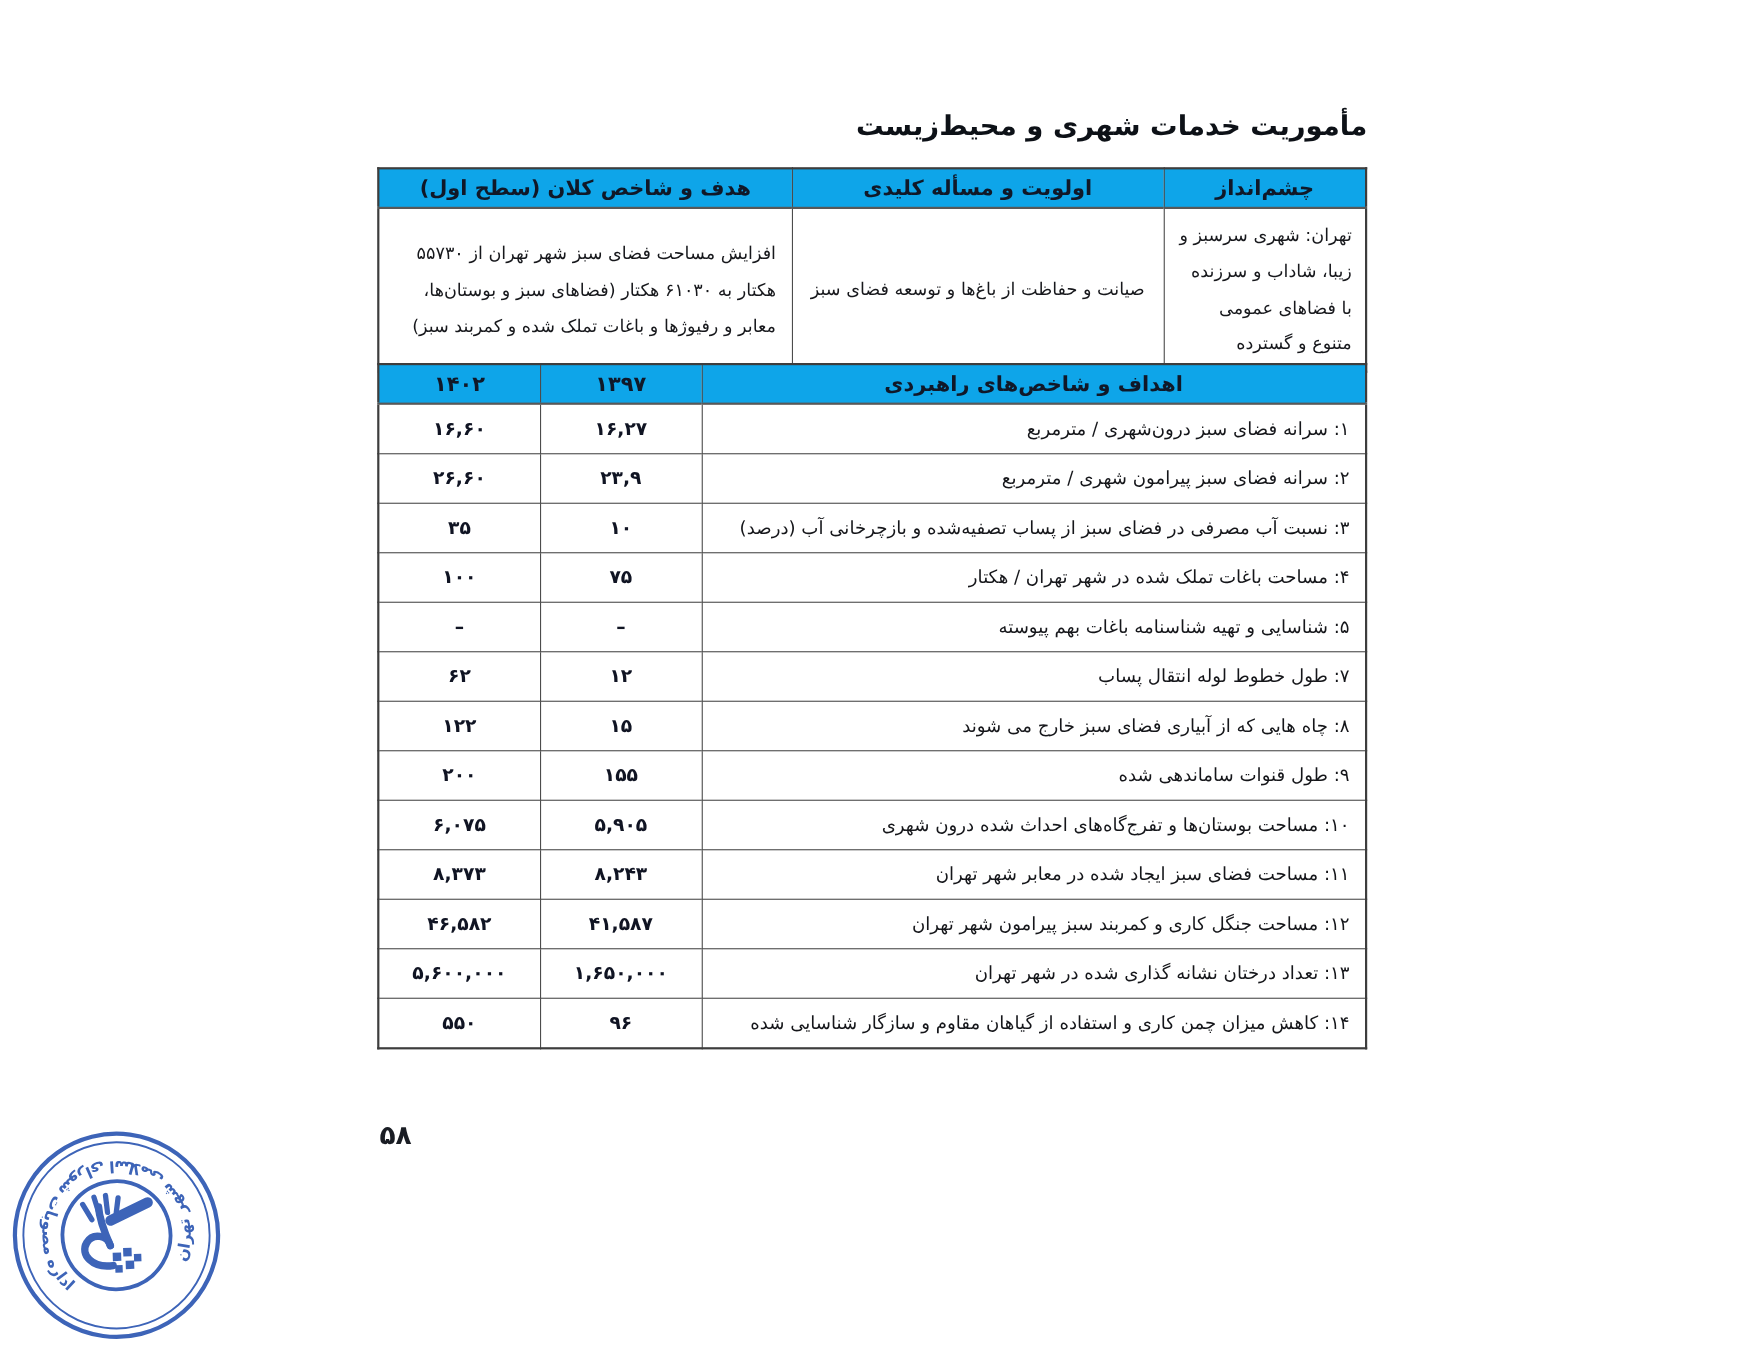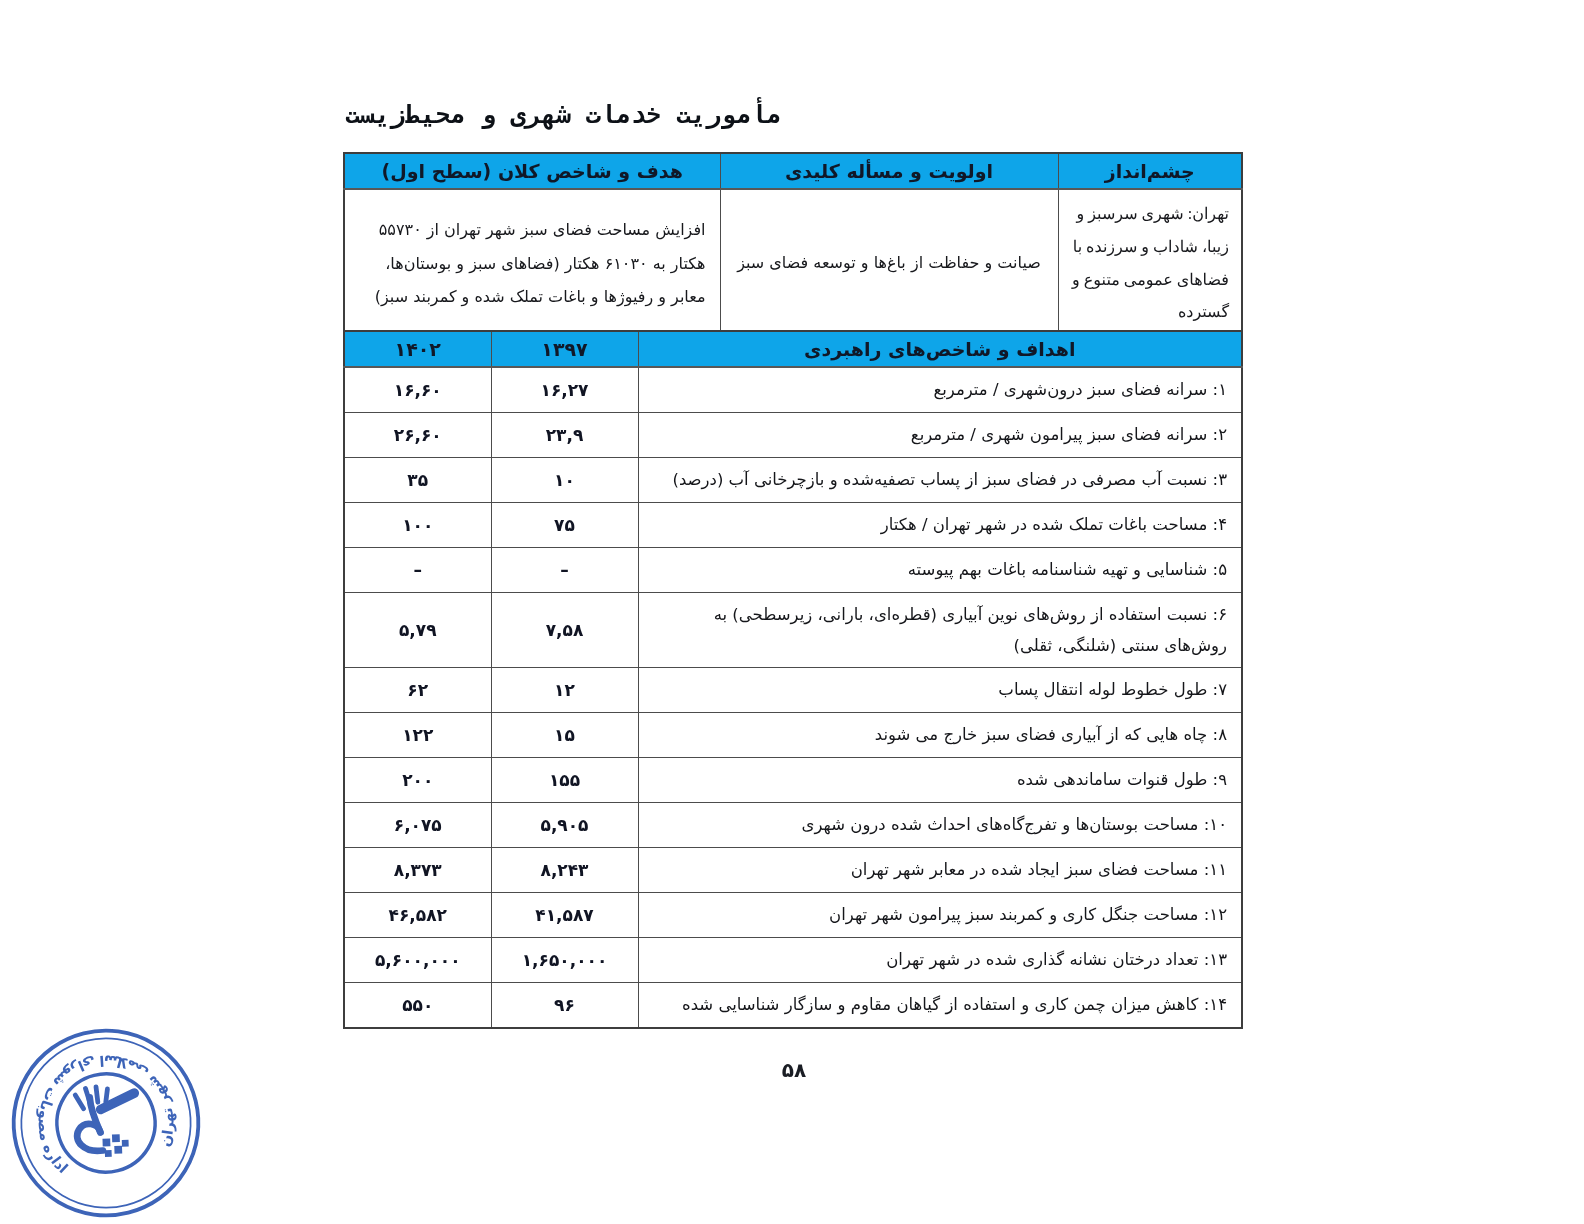--- a/index.html
+++ b/index.html
@@ -1,48 +1,48 @@
 <!DOCTYPE html>
 <html lang="fa" dir="rtl"><head>
 <meta charset="utf-8">
 <style>
   * { box-sizing: border-box; margin: 0; padding: 0; }
   html, body { width: 1584px; height: 1224px; background: #ffffff; overflow: hidden; }
   body { position: relative; font-family: "DejaVu Sans", sans-serif; color: #14181f; direction: rtl; }
 
   .doc-title {
     position: absolute; top: 100px; right: 341px; width: 898px;
-    text-align: left; font-size: 25px; font-weight: bold; color: #0d1117; font-family: Liberation Mono, monospace;
+    text-align: right; font-size: 25px; font-weight: bold; color: #0d1117;
   }
 
   table { border-collapse: collapse; table-layout: fixed; background: #fff; }
   .tbl { position: absolute; right: 341px; width: 898px; }
   .tbl, .tbl th, .tbl td { border: 1.6px solid #4c4c4c; }
   .tbl { border: 2.4px solid #3d3d3d; }
   .tbl th {
     background: #0ea5e9; font-weight: bold; font-size: 19px; color: #101828;
     height: 36px; vertical-align: middle; text-align: center;
     border-bottom: 2px solid #585858;
   }
 
   #vision-table { top: 152px; }
   #vision-table td { vertical-align: middle; font-size: 16px; color: #17181c; }
-  #vision-table .cell-vision   { text-align: right; padding: 8px 12px; line-height: 2.05; height: 107px; font-family: Liberation Serif, serif; }
+  #vision-table .cell-vision   { text-align: right; padding: 8px 12px; line-height: 2.05; height: 107px; }
   #vision-table .cell-priority { text-align: center; padding: 24px 10px; line-height: 2.05; }
   #vision-table .cell-goal     { text-align: right; padding: 8px 14px 8px 8px; line-height: 2.1; margin-left: 12px; }
 
   #indicators-table { top: 330px; }
   #indicators-table td { vertical-align: middle; font-size: 16.5px; }
   #indicators-table td.lbl { text-align: right; padding: 4px 14px 4px 16px; height: 37px; line-height: 1.9; color: #15161a; }
   #indicators-table td.num { text-align: center; font-weight: bold; font-size: 17px; color: #101423; padding: 12px 4px; }
   #indicators-table tr.tall td { height: 75px; }
 
   .page-number {
-    position: absolute; top: 1058px; right: 341px; width: 898px;
-    text-align: center; font-size: 20px; font-weight: bold; color: #1a1d24;
+    position: absolute; top: 1018px; right: 341px; width: 898px;
+    text-align: left; font-size: 24px; font-weight: bold; color: #1a1d24;
   }
 
   .stamp {
     position: absolute; top: 1022px; left: 2px; width: 208px; height: 202px;
     transform: rotate(-14deg); opacity: 0.92;
   }
 </style>
 </head>
 <body>
 
@@ -101,25 +101,20 @@
       </tr>
     <tr>
         <td class="lbl">۴: مساحت باغات تملک شده در شهر تهران / هکتار</td>
         <td class="num">۷۵</td>
         <td class="num">۱۰۰</td>
       </tr>
     <tr>
         <td class="lbl">۵: شناسایی و تهیه شناسنامه باغات بهم پیوسته</td>
         <td class="num">–</td>
         <td class="num">–</td>
-      </tr>
-    <tr class="tall">
-        <td class="lbl">۶: نسبت استفاده از روش‌های نوین آبیاری (قطره‌ای، بارانی، زیرسطحی) به روش‌های سنتی (شلنگی، ثقلی)</td>
-        <td class="num">۷,۵۸</td>
-        <td class="num">۵,۷۹</td>
       </tr>
     <tr>
         <td class="lbl">۷: طول خطوط لوله انتقال پساب</td>
         <td class="num">۱۲</td>
         <td class="num">۶۲</td>
       </tr>
     <tr>
         <td class="lbl">۸: چاه هایی که از آبیاری فضای سبز خارج می شوند</td>
         <td class="num">۱۵</td>
         <td class="num">۱۲۲</td>

